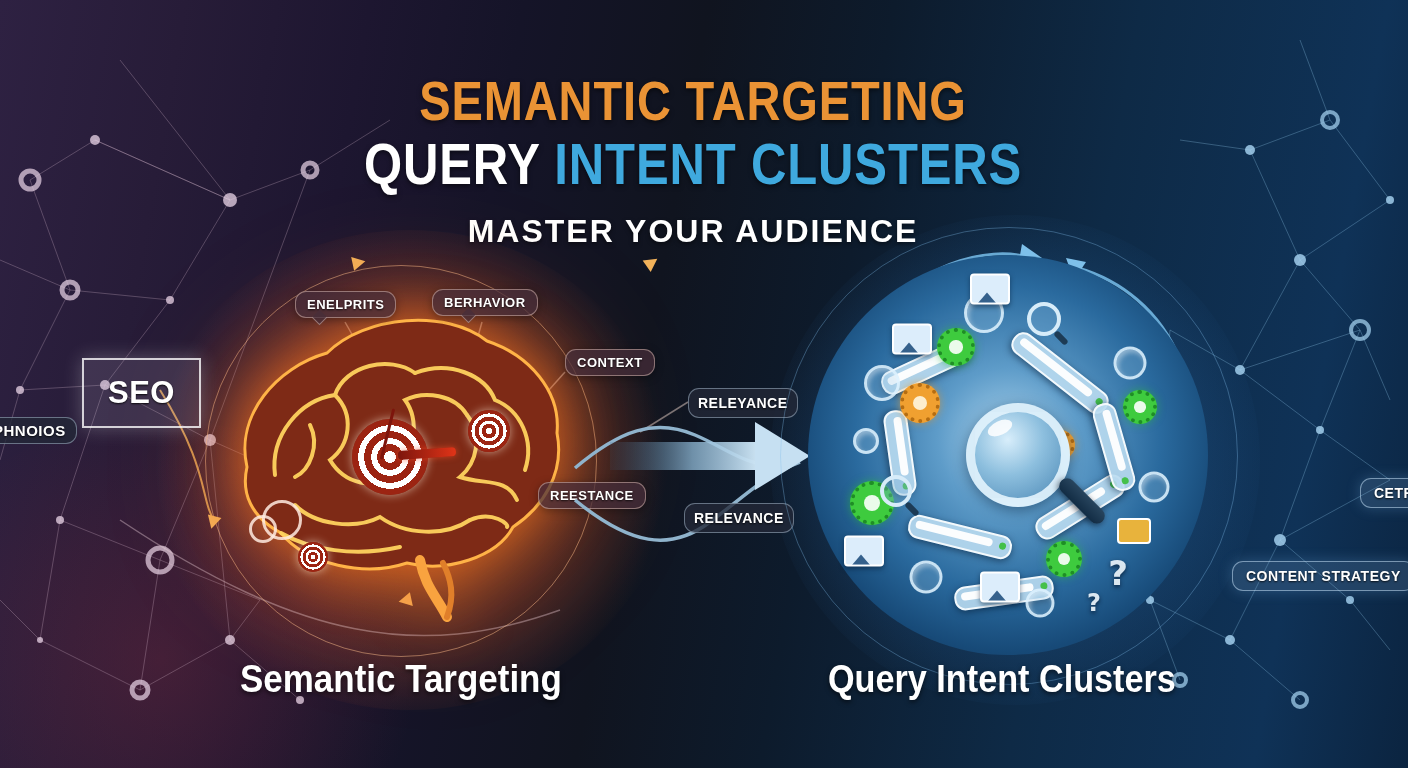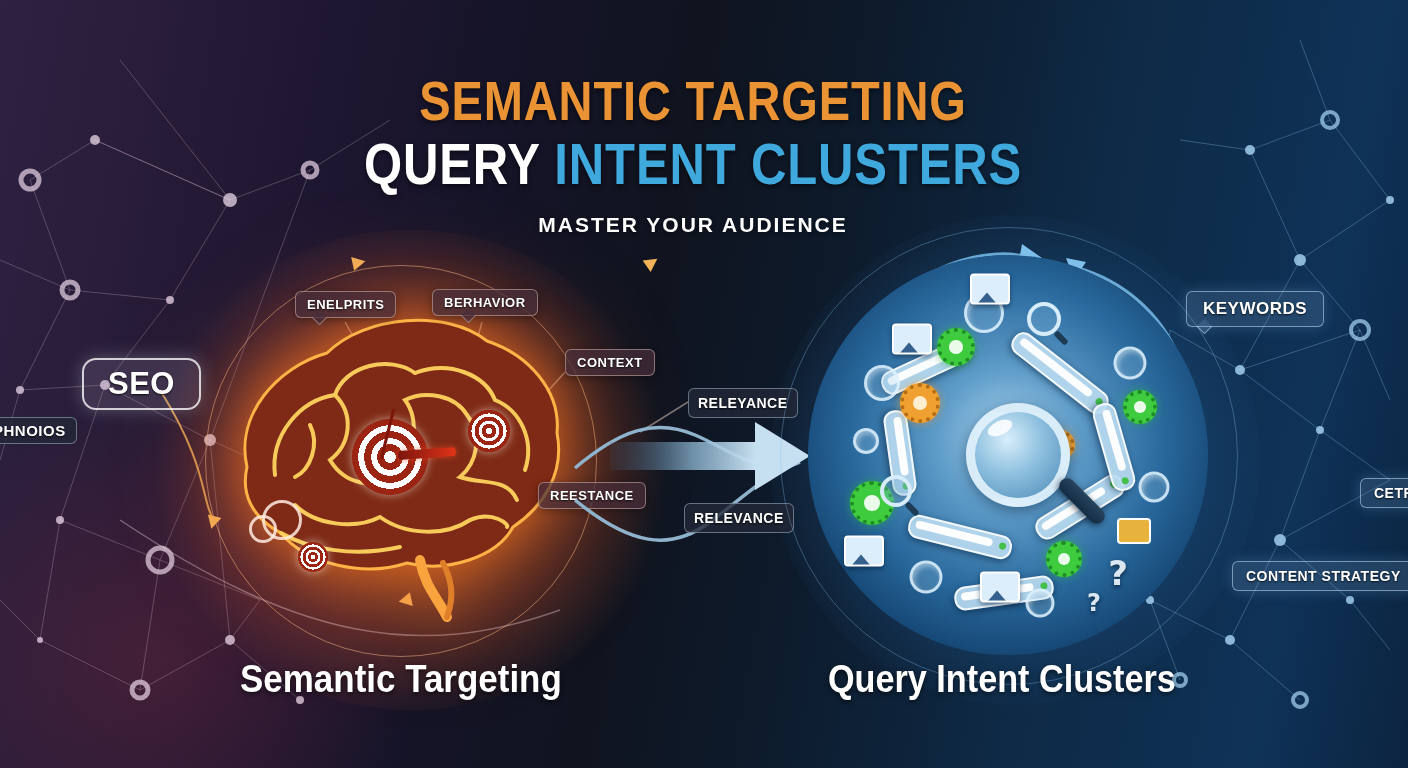--- a/index.html
+++ b/index.html
@@ -16,32 +16,32 @@
   .net{position:absolute;left:0;top:0;}
   
   .title-block{position:absolute;left:0;right:22px;top:68px;text-align:center;color:#fff;}
   .t1{font-size:56px;font-weight:bold;color:#ea9335;letter-spacing:1px;
       transform:scaleX(.84);transform-origin:center;white-space:nowrap;
       text-shadow:0 2px 6px rgba(0,0,0,.55);}
   .t-and{font-size:27px;font-weight:bold;letter-spacing:2px;margin-top:2px;text-shadow:0 2px 4px rgba(0,0,0,.5);}
   .t2{font-size:57px;font-weight:bold;letter-spacing:1px;margin-top:-2px;
       transform:scaleX(.86);transform-origin:center;white-space:nowrap;text-shadow:0 2px 6px rgba(0,0,0,.55);}
   .t2 .blue{color:#3fa9de;}
-  .t-sub{font-size:21px;font-weight:bold;letter-spacing:2px;margin-top:16px;text-shadow:0 2px 4px rgba(0,0,0,.5);}
+  .t-sub{font-size:32px;font-weight:bold;letter-spacing:2px;margin-top:16px;text-shadow:0 2px 4px rgba(0,0,0,.5);}
   
   .chip{position:absolute;display:flex;align-items:center;justify-content:center;
-    font-weight:bold;color:#fff;text-transform:uppercase;border-radius:6px;
+    font-weight:bold;color:#fff;text-transform:uppercase;border-radius:11px;
     letter-spacing:.5px;white-space:nowrap;text-shadow:0 1px 2px rgba(0,0,0,.8);}
   .chip-warm{background:rgba(70,46,58,.72);border:1px solid rgba(255,222,210,.42);
     font-size:13px;padding:5px 11px;box-shadow:0 2px 8px rgba(0,0,0,.35);}
   .chip-cool{background:rgba(150,195,235,.16);border:1px solid rgba(208,235,255,.5);
     font-size:14px;padding:6px 13px;box-shadow:0 0 14px rgba(120,180,230,.28);}
   .chip-dark{background:rgba(35,40,55,.78);border:1px solid rgba(190,210,230,.45);
     font-size:14px;padding:6px 9px;}
-  .chip-seo{left:82px;top:358px;font-size:31px;padding:6px 24px;border-radius:14px;
+  .chip-seo{left:82px;top:358px;font-size:31px;padding:15px 24px;border-radius:0;
     background:rgba(200,190,215,.15);border:2px solid rgba(255,255,255,.78);
     box-shadow:0 0 18px rgba(255,255,255,.25);}
   .tail{position:absolute;width:10px;height:10px;background:inherit;border:inherit;
     border-top:none;border-right:none;transform:rotate(-45deg);}
   .chip-experts{left:295px;top:291px;}   .chip-experts .tail{left:18px;bottom:-6px;}
   .chip-behavior{left:432px;top:289px;justify-content:center;}  .chip-behavior .tail{left:30px;bottom:-6px;}
   .chip-context{left:565px;top:349px;}
   .chip-relevance-top{left:688px;top:388px;}
   .chip-reestance{left:538px;top:482px;}
   .chip-relevance-bot{left:684px;top:503px;}
@@ -305,24 +305,20 @@
         <div class="ci ci-magnifier" style="left: 236px; top: 64px; width: 26px; height: 26px;"></div>
         <div class="ci ci-magnifier" style="left: 88px; top: 236px; width: 24px; height: 24px;"></div>
         <div class="ci ci-question" style="left: 310px; top: 318px; width: auto; font-size: 34px;">?</div>
         <div class="ci ci-question" style="left: 286px; top: 348px; width: auto; font-size: 24px;">?</div>
         <div class="ci ci-tag" style="left: 326px; top: 276px;"></div>
       </div>
     <div class="lens"></div>
     <div class="lens-handle"></div>
   </div>
 
-  <div class="chip chip-cool chip-keywords">
-      <span>KEYWORDS</span>
-      <span class="tail"></span>
-    </div>
   <div class="chip chip-cool chip-cetra">
       <span>CETRA</span>
     </div>
   <div class="chip chip-cool chip-strategy">
       <span>CONTENT STRATEGY</span>
     </div>
 
   <div class="caption cap-left">Semantic Targeting</div>
   <div class="caption cap-right">Query Intent Clusters</div>
 

